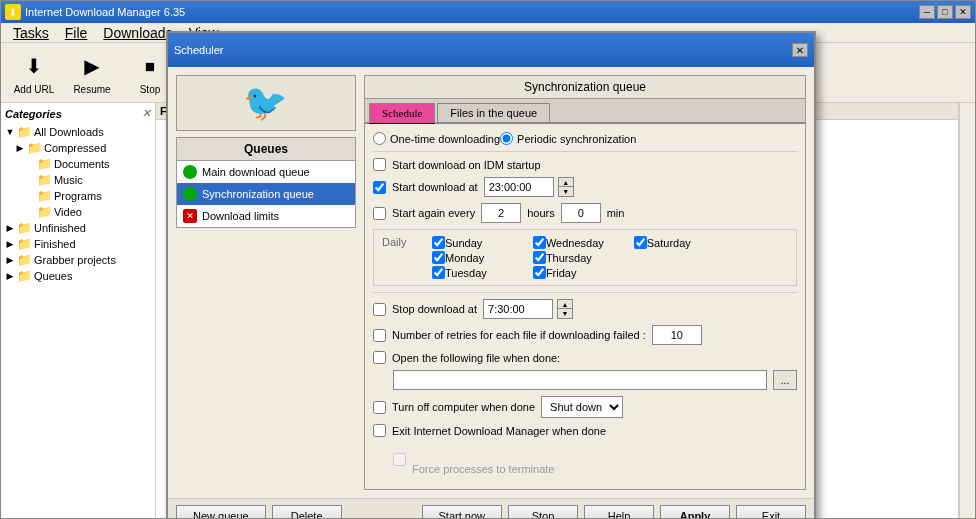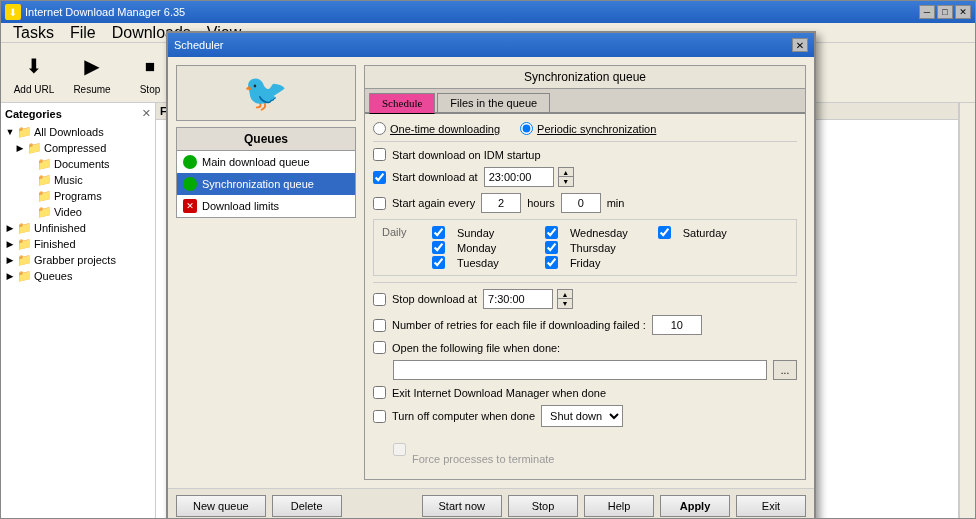--- a/index.html
+++ b/index.html
@@ -33,21 +33,21 @@
 
     
     .menu-bar {
       background: #f0ece0;
       height: 20px;
       display: flex;
       align-items: center;
       border-bottom: 1px solid #ccc;
       padding: 0 4px;
     }
-    .menu-item { padding: 2px 8px; font-size: 16px; cursor: pointer; }
+    .menu-item { padding: 2px 8px; font-size: 14px; cursor: pointer; text-decoration: underline; }
 
     
     .toolbar {
       background: #f0ece0;
       height: 60px;
       display: flex;
       align-items: center;
       padding: 4px 8px;
       border-bottom: 1px solid #ccc;
       gap: 8px;
@@ -83,20 +83,21 @@
       background: white;
       border-right: 1px solid #ccc;
       padding: 4px;
       overflow: auto;
     }
     .sidebar-header {
       display: flex;
       justify-content: space-between;
       align-items: center;
       margin-bottom: 4px;
+      font-style: italic;
     }
     .sidebar-title { font-weight: bold; font-size: 11px; }
     .sidebar-close { cursor: pointer; font-size: 11px; color: #666; }
     .tree-item {
       display: flex;
       align-items: center;
       gap: 2px;
       padding: 1px 0;
       cursor: pointer;
       font-size: 11px;
@@ -134,21 +135,21 @@
       background: #f0ece0;
       border: 2px solid #888;
       width: 650px;
       position: absolute;
       top: 30px;
       left: 165px;
       box-shadow: 4px 4px 8px rgba(0,0,0,0.4);
     }
     .dialog-title-bar {
       background: linear-gradient(to bottom, #3a7bd5 0%, #2060c0 100%);
-      height: 24px;
+      height: 34px;
       display: flex;
       align-items: center;
       justify-content: space-between;
       padding: 0 6px;
       color: white;
       font-size: 11px;
     }
     .dialog-close-btn {
       width: 16px; height: 14px;
       background: #c0c0c0;
@@ -221,21 +222,21 @@
       background: #ec4899;
       border-bottom: 1px solid #000000;
       margin-bottom: -2px;
       z-index: 1;
       font-family: Liberation Serif, serif;
     }
 
     .tab-content { padding: 8px; }
 
     
-    .radio-row { display: flex; gap: 20px; margin-bottom: 0; align-items: center; text-decoration: underline; }
+    .radio-row { display: flex; margin-bottom: 0; align-items: center; }
     .radio-group { display: flex; align-items: center; gap: 4px; font-size: 11px; }
 
     
     .check-row { display: flex; align-items: center; gap: 6px; margin-bottom: 6px; font-size: 11px; }
     input[type="checkbox"] { width: 13px; height: 13px; }
     input[type="radio"] { width: 13px; height: 13px; }
 
     
     .time-input-group { display: flex; align-items: flex-end; gap: 4px; }
     .time-input {
@@ -273,21 +274,21 @@
       text-align: center;
     }
 
     
     .days-section {
       border: 1px solid #ccc;
       padding: 6px 8px;
       margin-bottom: 6px;
     }
     .days-grid { display: grid; grid-template-columns: 1fr 1fr 1fr; gap: 2px 30px; }
-    .day-check { display: flex; align-items: flex-end; gap: 12px; font-size: 11px; }
+    .day-check { display: flex; align-items: flex-end; gap: 0; font-size: 11px; }
 
     
     .sep-line { border-top: 1px solid #ccc; margin: 6px 0; }
 
     
     .large-num-input {
       width: 50px;
       border: 1px solid #888;
       padding: 1px 4px;
       font-size: 11px;
@@ -605,35 +606,35 @@
             <input type="checkbox" id="open_file" style="">
             <label for="open_file">Open the following file when done:</label>
           </div>
           <div class="check-row" style="padding-left:20px;">
             <input type="text" class="path-input" value="" style="">
             <div class="browse-btn">...</div>
           </div>
 
 
           <div class="check-row">
-            <input type="checkbox" id="exit_idm" style="">
-            <label for="exit_idm">Exit Internet Download Manager when done</label>
-          </div>
-
-          <div class="check-row">
             <input type="checkbox" id="turn_off" style="">
             <label for="turn_off">Turn off computer when done</label>
             <select class="dropdown">
               <option>Shut down</option>
               <option>Restart</option>
               <option>Hibernate</option>
               <option>Sleep</option>
             </select>
           </div>
 
+          <div class="check-row">
+            <input type="checkbox" id="exit_idm" style="">
+            <label for="exit_idm">Exit Internet Download Manager when done</label>
+          </div>
+
           <div class="check-row indent-row">
             <input type="checkbox" id="force_proc" disabled="" style="">
             <label for="force_proc" style="color:#999;margin-top:20px;">Force processes to terminate</label>
           </div>
         </div>
       </div>
     </div>
 
     <div class="dialog-footer">
       <div class="footer-left">

